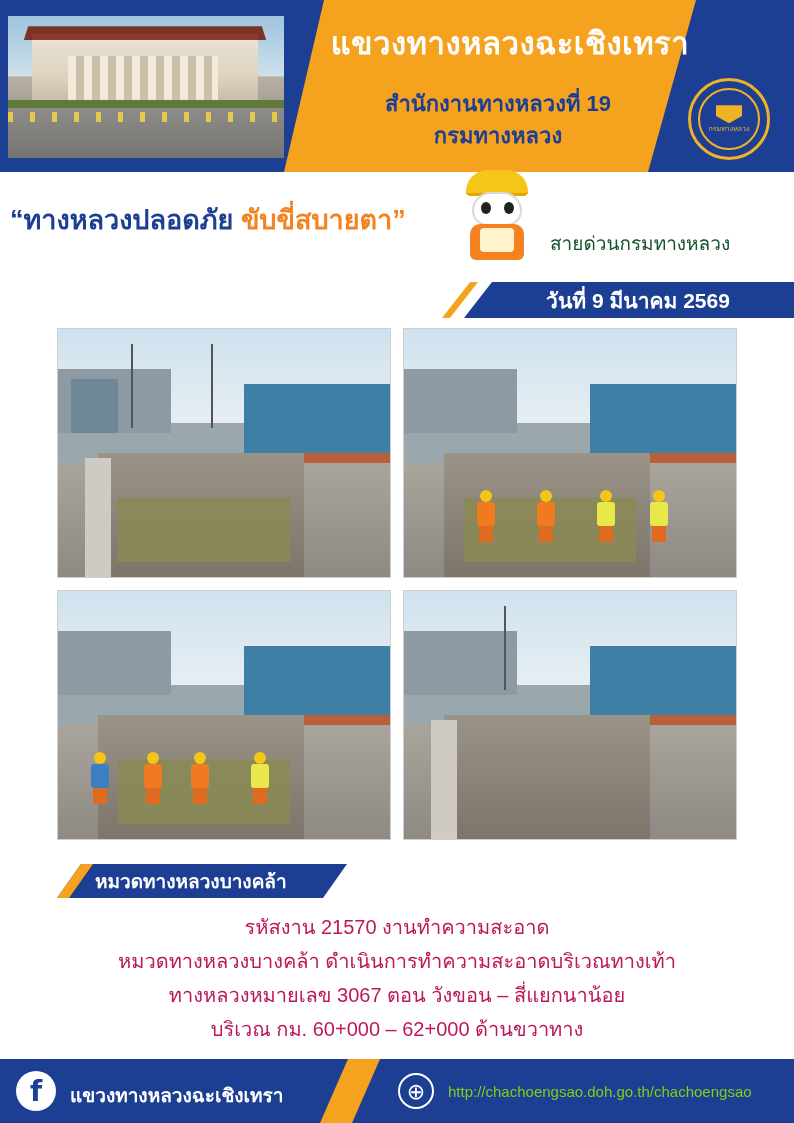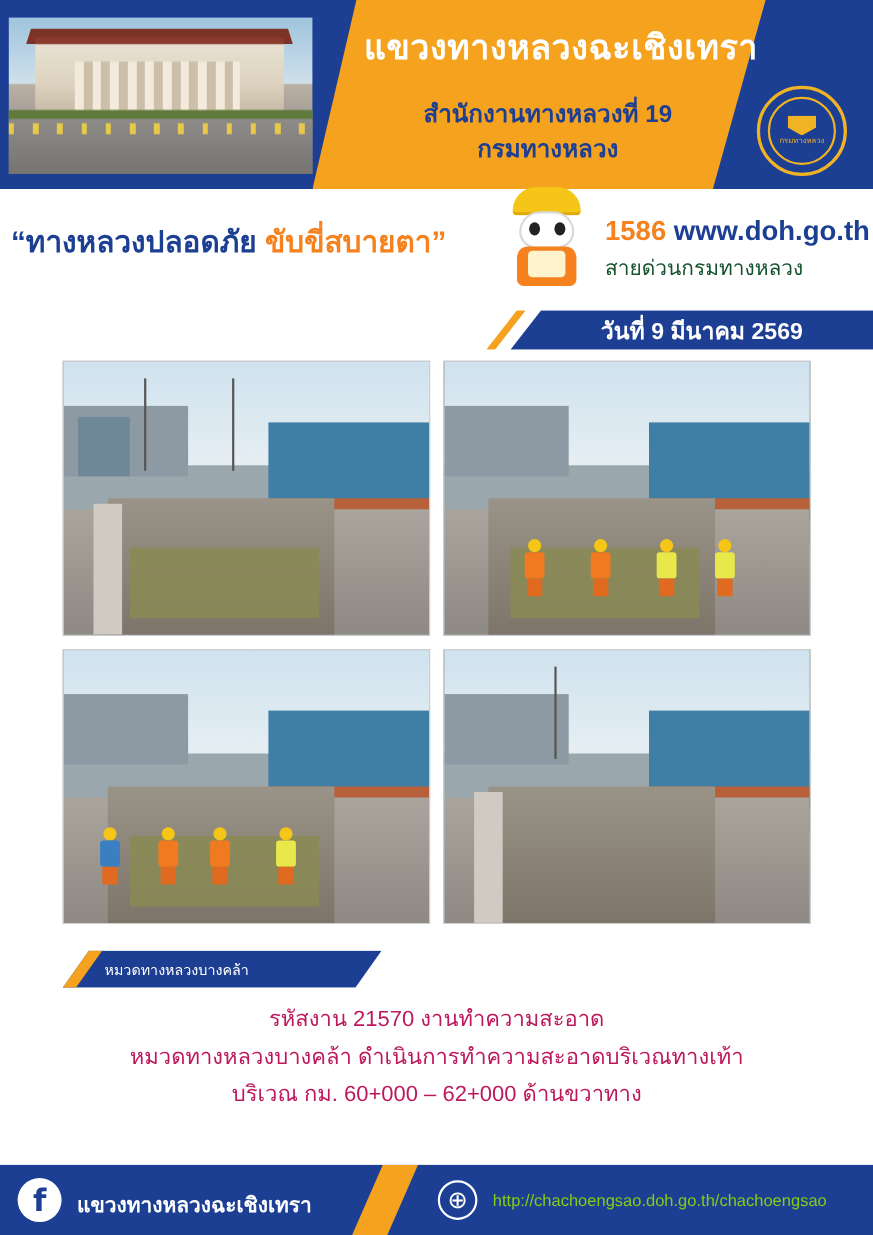--- a/index.html
+++ b/index.html
@@ -199,21 +199,21 @@
   .worker.blue .w-body { background:#3a7fc1; }
 
   
   .section-tab {
     position: absolute; left: 57px; top: 864px;
     width: 290px; height: 34px; background: #1c3f94;
     clip-path: polygon(24px 0, 290px 0, 266px 34px, 0 34px);
     display: flex; align-items: center;
   }
   .section-tab span {
-    color: #ffffff; font-size: 13px; font-weight: normal; padding-left: 38px;
+    color: #ffffff; font-size: 19px; font-weight: bold; padding-left: 38px;
   }
   .section-tab-accent {
     position: absolute; left: 57px; top: 864px;
     width: 36px; height: 34px; background: #f5a21e;
     clip-path: polygon(24px 0, 36px 0, 12px 34px, 0 34px);
   }
 
   
   .body-lines {
     position: absolute; left: 0; top: 910px; width: 794px;
@@ -294,24 +294,20 @@
 
   <div class="mascot">
     <div class="m-helmet"></div>
     <div class="m-head"></div>
     <div class="m-eye-l"></div>
     <div class="m-eye-r"></div>
     <div class="m-body"></div>
     <div class="m-vest"></div>
   </div>
 
-  <div class="hotline">
-    <span class="num">1586</span>
-    <span>www.doh.go.th</span>
-  </div>
   <div class="hotline-sub">สายด่วนกรมทางหลวง</div>
 
   <div class="date-ribbon-accent"></div>
   <div class="date-ribbon">
     <span>วันที่ 9 มีนาคม 2569</span>
   </div>
 
   <div class="photo-grid">
 
     <div class="photo">
@@ -402,20 +398,21 @@
   </div>
 
   <div class="section-tab">
     <span>หมวดทางหลวงบางคล้า</span>
   </div>
   <div class="section-tab-accent"></div>
 
   <div class="body-lines">
     <div>รหัสงาน 21570 งานทำความสะอาด</div>
     <div>หมวดทางหลวงบางคล้า ดำเนินการทำความสะอาดบริเวณทางเท้า</div>
+    <div>ทางหลวงหมายเลข 3067 ตอน วังขอน – สี่แยกนาน้อย</div>
     <div>บริเวณ กม. 60+000 – 62+000  ด้านขวาทาง</div>
   </div>
 
   <div class="footer">
     <div class="footer-orange"></div>
     <div class="fb-icon">
       <span>f</span>
     </div>
     <div class="fb-label">แขวงทางหลวงฉะเชิงเทรา</div>
     <div class="globe-icon">

